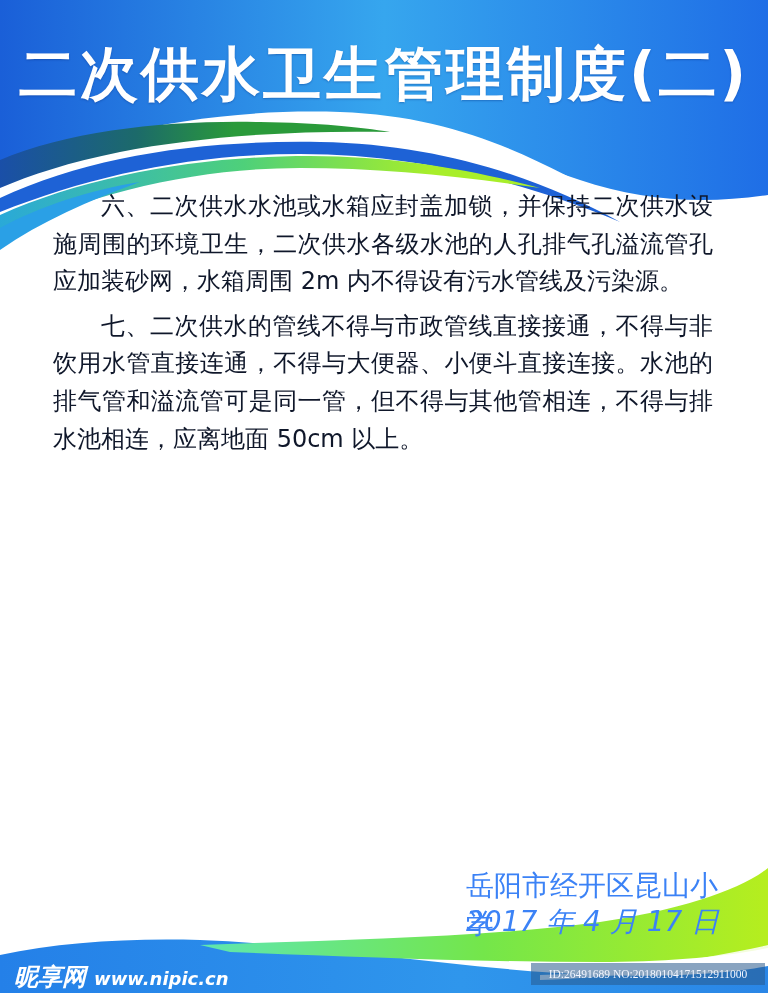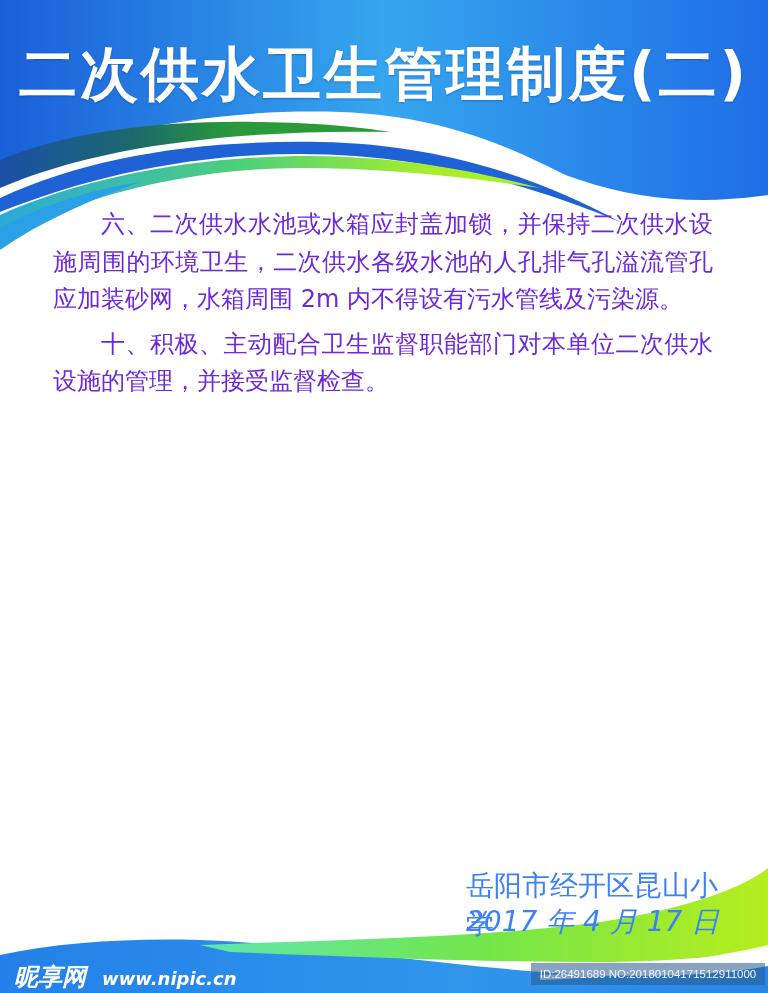--- a/index.html
+++ b/index.html
@@ -9,41 +9,41 @@
       font-family: "DejaVu Sans", "Liberation Sans", sans-serif;
     }
     .bg-svg { position: absolute; left: 0; top: 0; width: 768px; height: 993px; z-index: 0; }
     .title {
       position: absolute; left: 0; top: 38px; width: 768px; text-align: center;
       color: #ffffff; font-weight: bold; font-size: 58px; letter-spacing: 3px;
       line-height: 72px; z-index: 2;
       text-shadow: 0 1px 2px rgba(0,40,120,0.35);
     }
     .content {
-      position: absolute; left: 53px; top: 206px; width: 660px; z-index: 2;
-      color: #6d28d9; font-size: 24px; line-height: 37.6px;
+      position: absolute; left: 53px; top: 188px; width: 660px; z-index: 2;
+      color: #0f172a; font-size: 24px; line-height: 37.6px;
     }
     .para { margin: 0 0 7px 0; text-indent: 48px; text-align: justify; }
     .para span { display: inline; }
     .sign {
       position: absolute; z-index: 2; color: #3b82f6; font-size: 28px;
       text-align: left; width: 260px;
     }
     .sign-org { left: 466px; top: 867px; }
     .sign-date { left: 466px; top: 903px; font-style: italic; }
     .wm-logo {
       position: absolute; left: 14px; top: 961px; z-index: 3; color: #ffffff;
       font-weight: bold; font-style: italic; font-size: 24px; white-space: nowrap;
     }
-    .wm-logo .url { font-size: 18px; margin-left: 16px; font-style: italic; }
+    .wm-logo .url { font-size: 18px; margin-left: 8px; font-style: italic; }
     .wm-id {
       position: absolute; left: 531px; top: 963px; width: 234px; height: 22px; z-index: 3;
       background: rgba(40,90,140,0.55); color: #f2f6ff; font-size: 11.5px;
       line-height: 22px; text-align: center; white-space: nowrap; overflow: hidden;
-      font-family: Liberation Sans, sans-serif;
+      font-family: Liberation Serif, serif;
     }
   </style>
 </head>
 <body>
 
 <svg class="bg-svg" viewBox="0 0 768 993" xmlns="http://www.w3.org/2000/svg">
   <defs>
     <linearGradient id="hdr" x1="0" y1="0" x2="1" y2="0">
       <stop offset="0" stop-color="#1a5fd8"></stop>
       <stop offset="0.5" stop-color="#36a6ee"></stop>
@@ -90,21 +90,21 @@
   <path d="M540,975 C620,972 700,960 768,945 V952 C700,966 620,978 540,980 Z" fill="#ffffff" opacity="0.85"></path>
 </svg>
 
 <div class="title">二次供水卫生管理制度(二)</div>
 
 <div class="content">
   <p class="para">
     <span>六、</span><span>二次供水水池或水箱应封盖加锁，并保持二次供水设施周围的环境卫生，二次供水各级水池的人孔排气孔溢流管孔应加装砂网，水箱周围 2m 内不得设有污水管线及污染源。</span>
   </p>
   <p class="para">
-    <span>十、</span><span>积极、主动配合卫生监督职能部门对本单位二次供水设施的管理，并接受监督检查。</span>
+    <span>七、</span><span>二次供水的管线不得与市政管线直接接通，不得与非饮用水管直接连通，不得与大便器、小便斗直接连接。水池的排气管和溢流管可是同一管，但不得与其他管相连，不得与排水池相连，应离地面 50cm 以上。</span>
   </p>
 </div>
 
 <div class="sign sign-org">岳阳市经开区昆山小学</div>
 <div class="sign sign-date">2017 年 4 月 17 日</div>
 
 <div class="wm-logo">
   <span>昵享网</span><span class="url">www.nipic.cn</span>
 </div>
 <div class="wm-id">ID:26491689 NO:20180104171512911000</div>

